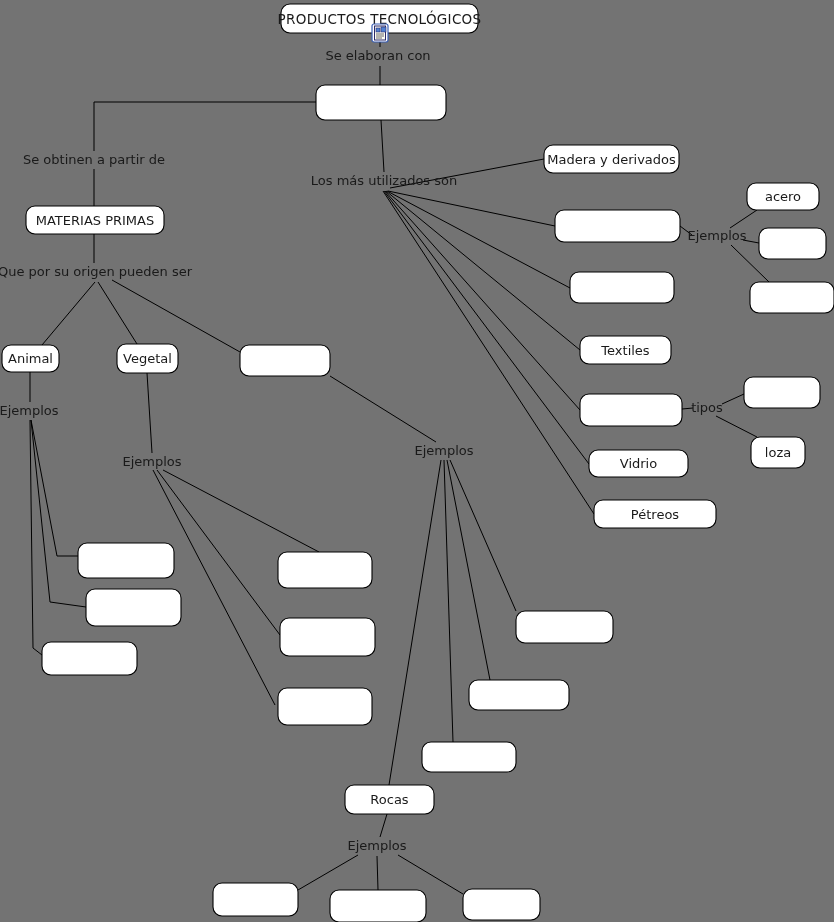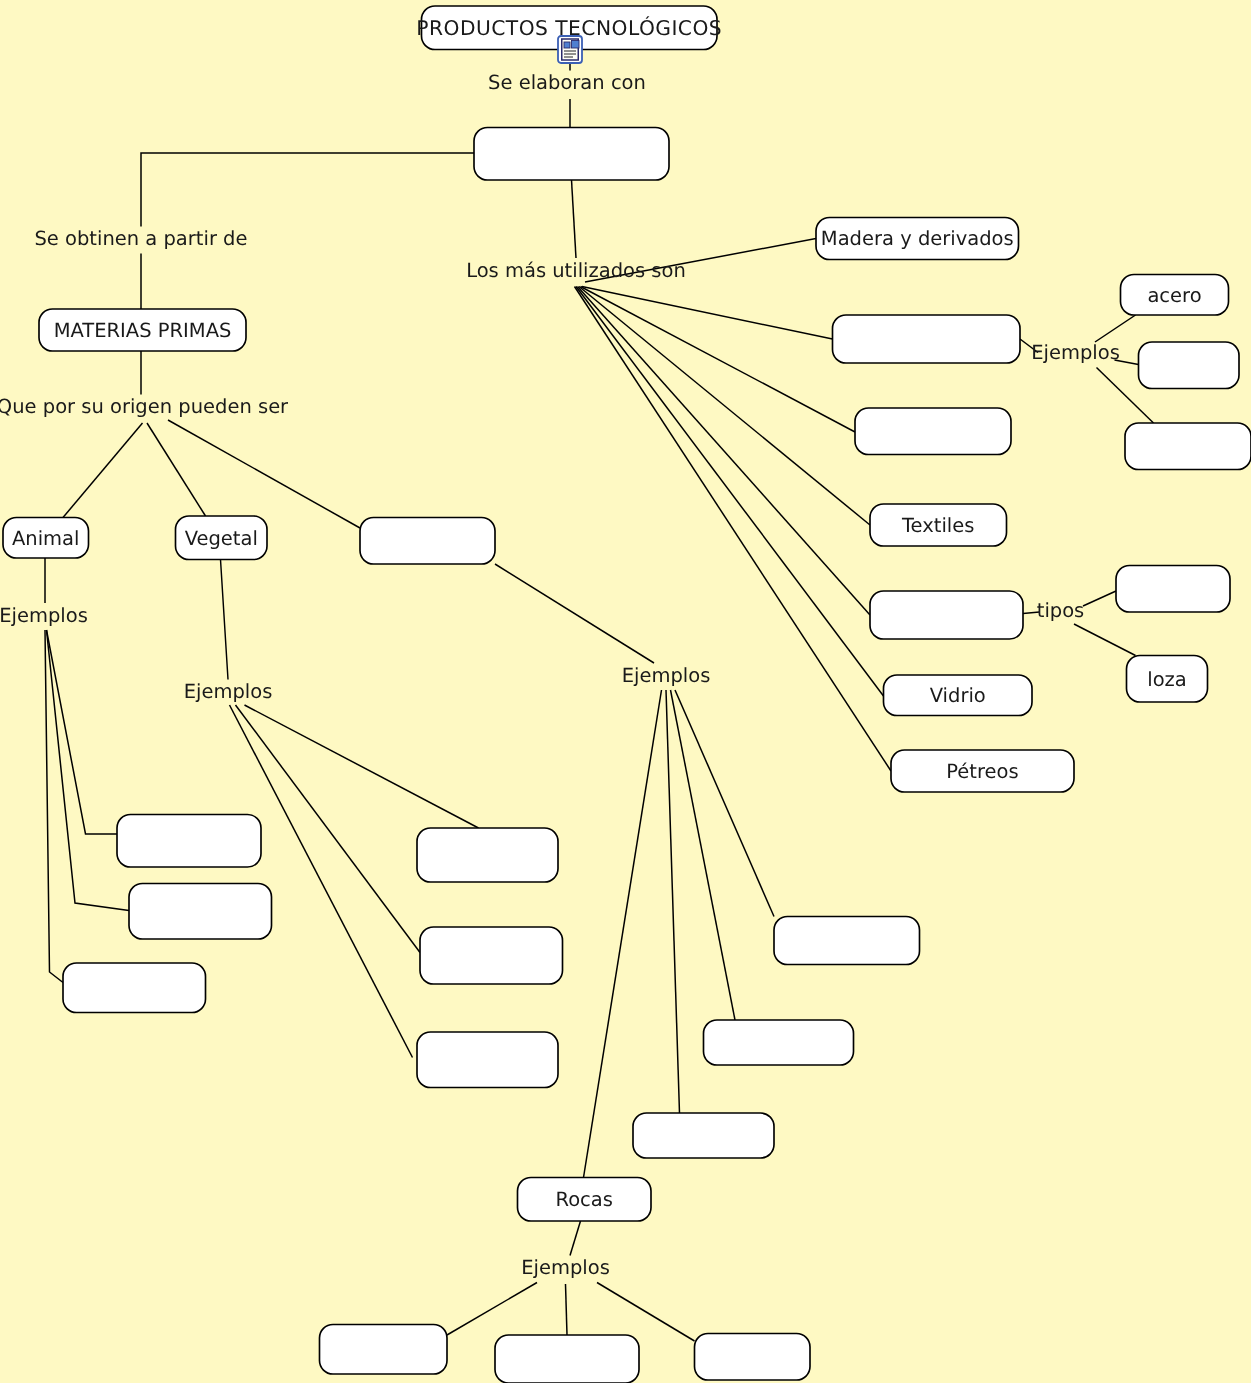--- a/index.html
+++ b/index.html
@@ -10,21 +10,21 @@
   body {
     font-family: "DejaVu Sans", sans-serif;
     width: 834px;
     height: 922px;
     overflow: hidden;
   }
   #cmap-root {
     position: relative;
     width: 834px;
     height: 922px;
-    background: #fef9c3;
+    background: #737373;
   }
   svg#cmap-canvas {
     position: absolute;
     top: 0;
     left: 0;
     width: 834px;
     height: 922px;
   }
   .edge {
     stroke: #000000;

